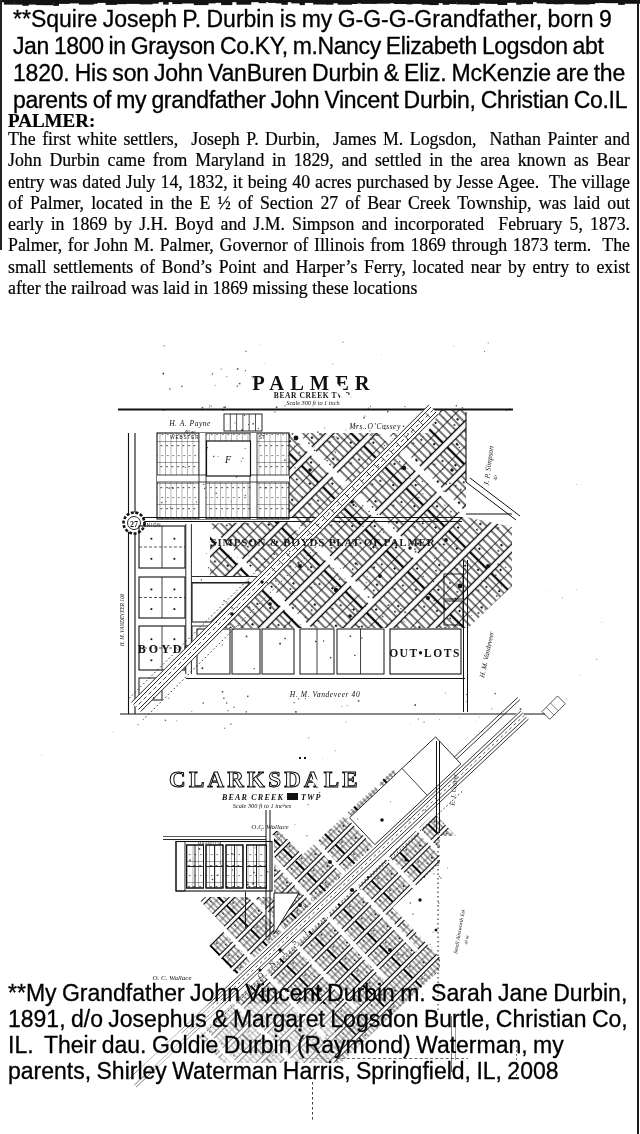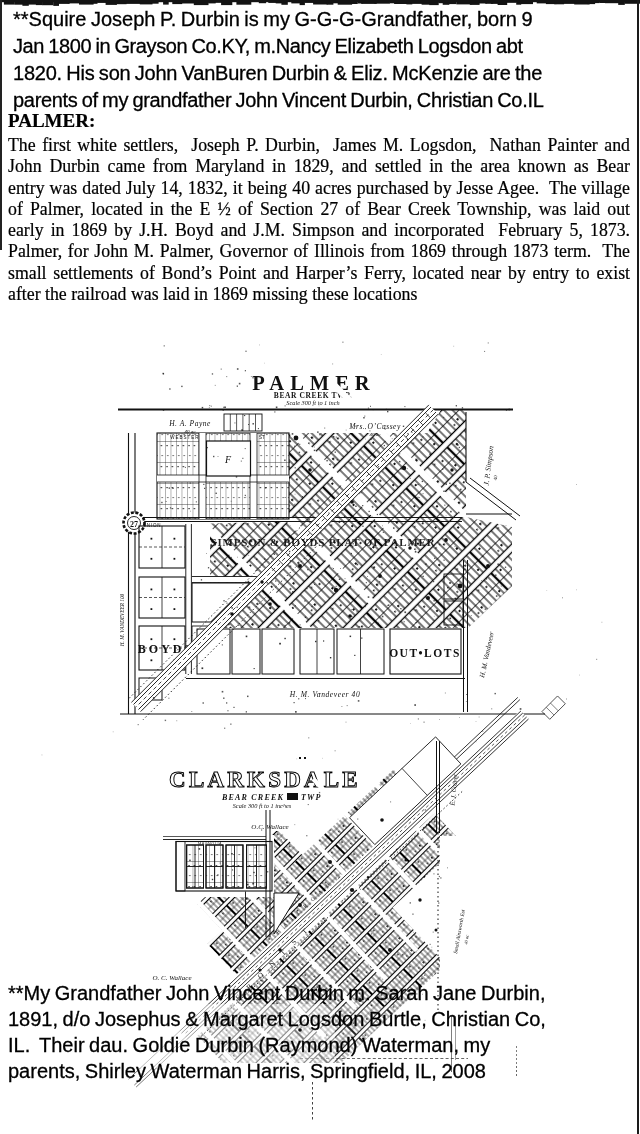--- a/index.html
+++ b/index.html
@@ -1,17 +1,17 @@
 <!DOCTYPE html>
 <html><head><meta charset="utf-8">
 <style>
 html,body{margin:0;padding:0;background:#fff;width:640px;height:1134px;overflow:hidden}
 body{position:relative;font-family:"Liberation Sans",sans-serif}
 .abs{position:absolute}
-.sans{font-family:"Liberation Sans",sans-serif;font-size:20px;line-height:27px;color:#000;word-spacing:-1px;white-space:pre;-webkit-text-stroke:0.3px #000}
+.sans{font-family:"Liberation Sans",sans-serif;font-size:23px;line-height:27px;color:#000;word-spacing:-1px;white-space:pre;-webkit-text-stroke:0.3px #000}
 .serifp{font-family:Liberation Serif, serif;font-size:17.8px;color:#000000;-webkit-text-stroke:0.2px #000}
 .jl{text-align:justify;text-align-last:justify;height:21.25px;overflow:visible;white-space:normal}
 </style></head>
 <body>
 
 <svg class="abs" style="left:0;top:0" width="640" height="1134" viewBox="0 0 640 1134">
 <defs>
       <pattern id="vlots" width="5.5" height="21" patternUnits="userSpaceOnUse">
 <rect width="5.5" height="21" fill="white"></rect>
 <line x1="0" y1="0" x2="0" y2="21" stroke="#222" stroke-width="0.7"></line>
@@ -854,21 +854,21 @@
 </svg>
 
 <div class="abs" style="left:0;top:0;width:2.4px;height:250px;background:#222"></div>
 
 <div class="abs" style="left:637px;top:0;width:2px;height:1134px;background:#1a1a1a"></div>
 
 <div class="abs sans" style="left:13px;top:6px">**Squire Joseph P. Durbin is my G-G-G-Grandfather, born 9<br><span style="letter-spacing:-0.38px">Jan 1800 in Grayson Co.KY, m.Nancy Elizabeth Logsdon abt</span><br><span style="letter-spacing:-0.22px">1820. His son John VanBuren Durbin &amp; Eliz. McKenzie are the</span><br><span style="letter-spacing:-0.31px">parents of my grandfather John Vincent Durbin, Christian Co.IL</span></div>
 
 <div class="abs serifp" style="left:8px;top:110px;font-size:19px;font-weight:bold">PALMER:</div>
 
-<div class="abs serifp" style="left:8px;top:135px;width:622px;line-height:21.25px">
+<div class="abs serifp" style="left:8px;top:129px;width:622px;line-height:21.25px">
 <div class="jl">The first white settlers,&nbsp; Joseph P. Durbin,&nbsp; James M. Logsdon,&nbsp; Nathan Painter and</div>
 <div class="jl">John Durbin came from Maryland in 1829, and settled in the area known as Bear</div>
 <div class="jl">entry was dated July 14, 1832, it being 40 acres purchased by Jesse Agee.&nbsp; The village</div>
 <div class="jl">of Palmer, located in the E ½ of Section 27 of Bear Creek Township, was laid out</div>
 <div class="jl">early in 1869 by J.H. Boyd and J.M. Simpson and incorporated&nbsp; February 5, 1873.</div>
 <div class="jl">Palmer, for John M. Palmer, Governor of Illinois from 1869 through 1873 term.&nbsp; The</div>
 <div class="jl">small settlements of Bond’s Point and Harper’s Ferry, located near by entry to exist</div>
 <div>after the railroad was laid in 1869 missing these locations</div>
 </div>
 

